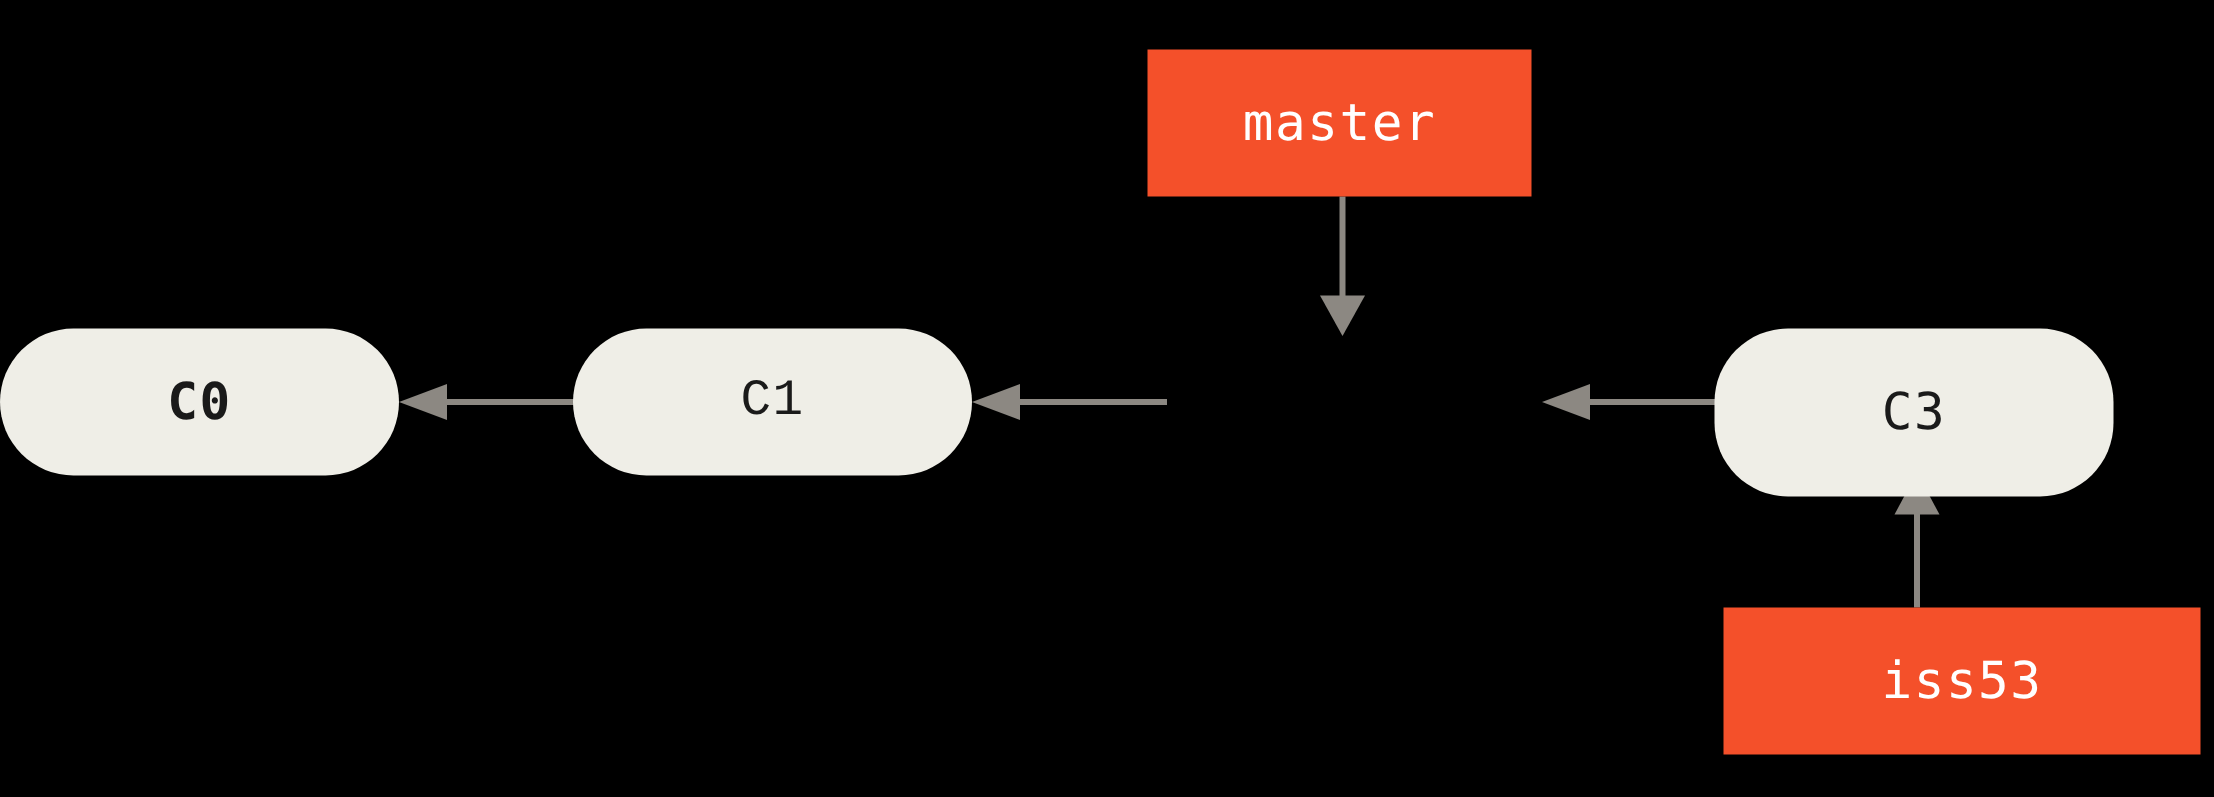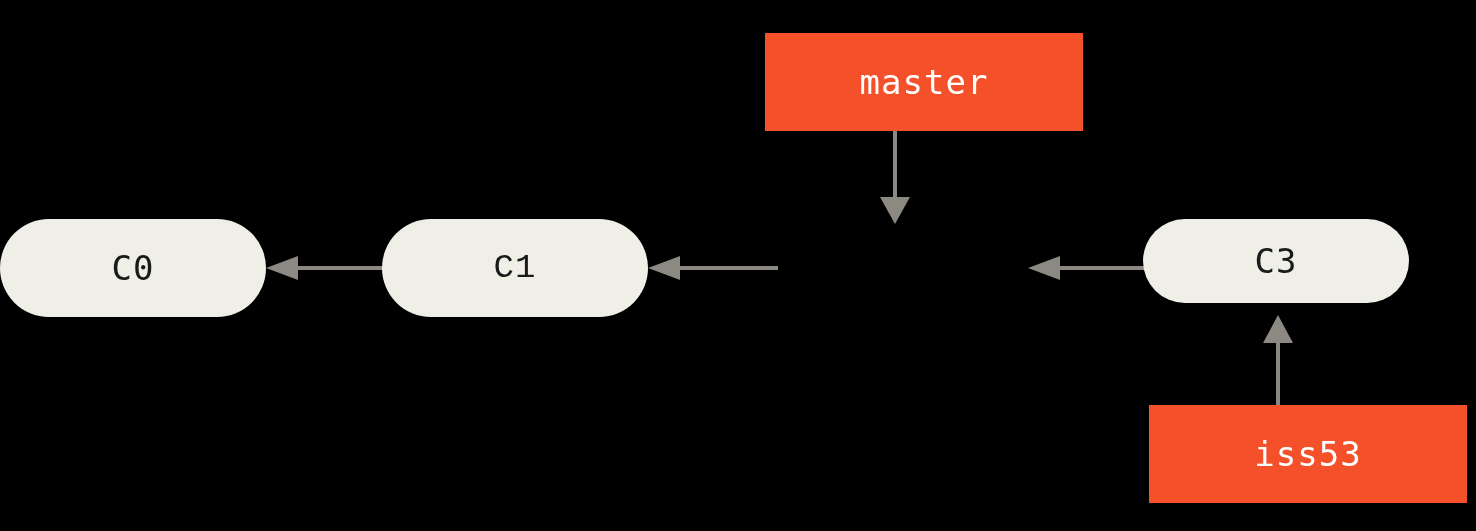--- a/index.html
+++ b/index.html
@@ -73,34 +73,34 @@
       <line x1="895" y1="131" x2="895" y2="200" stroke="#8c8882" stroke-width="4"></line>
       <polygon points="895,224 880,197 910,197" fill="#8c8882"></polygon>
     </g>
 
     <g>
       <line x1="1278" y1="405" x2="1278" y2="340" stroke="#8c8882" stroke-width="4"></line>
       <polygon points="1278,315 1263,343 1293,343" fill="#8c8882"></polygon>
     </g>
   </svg>
 
-  <div class="commit-node" style="left:0px; top:219px; width:266px; height:98px;">
+  <div class="commit-node" style="left:0px; top:219px; width:266px; height:98px;font-weight:bold;">
     <span>C0</span>
   </div>
 
   <div class="commit-node" style="left:382px; top:219px; width:266px; height:98px;font-family:Liberation Mono, monospace;">
     <span>C1</span>
   </div>
 
 
-  <div class="commit-node" style="left:1143px; top:219px; width:266px; height:84px;">
+  <div class="commit-node" style="left:1143px; top:219px; width:266px; height:112px;">
     <span>C3</span>
   </div>
 
-  <div class="branch-label" style="left:765px; top:33px; width:318px; height:98px;">
+  <div class="branch-label" style="left:765px; top:33px; width:256px; height:98px;">
     <span>master</span>
   </div>
 
   <div class="branch-label" style="left:1149px; top:405px; width:318px; height:98px;">
     <span>iss53</span>
   </div>
 
 </div>
 
 </body></html>

